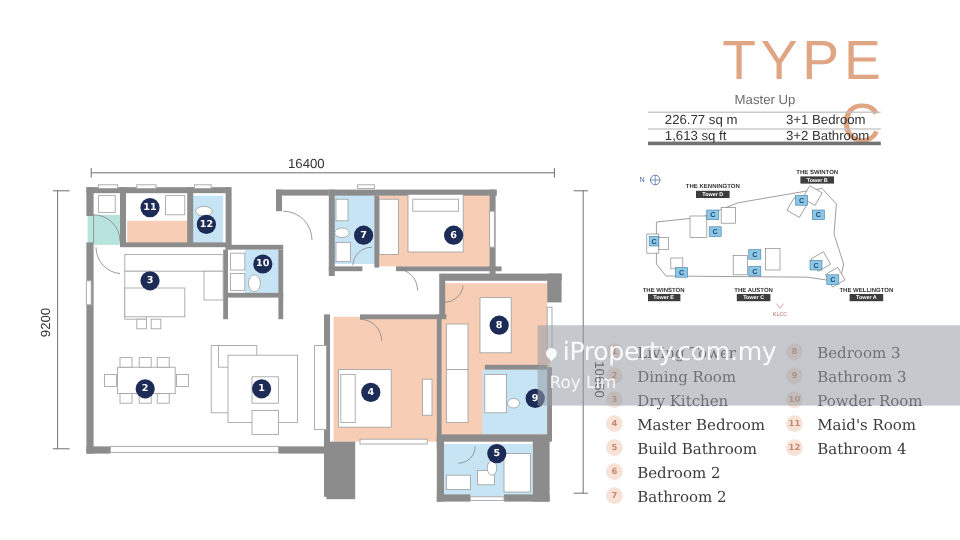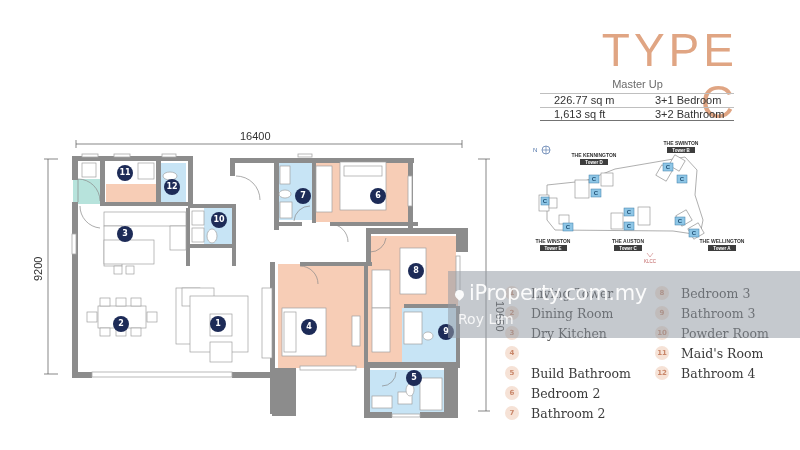--- a/index.html
+++ b/index.html
@@ -12,21 +12,21 @@
     font-family: "Liberation Sans", sans-serif; font-size: 46px; font-weight: 400;
     letter-spacing: 4px; color: #e0a583; text-align: right; line-height: 52px;
   }
   .build-up {
     position: absolute; left: 540px; top: 78px; width: 195px; text-align: center;
     font-family: "Liberation Sans", sans-serif; font-size: 11px; color: #6b6b6b;
   }
   .spec-table { position: absolute; left: 540px; top: 93px; width: 194px;
     font-family: "Liberation Sans", sans-serif; font-size: 11px; color: #333; }
   .spec-row { display: flex; border-top: 1px solid #bfbfbf; height: 14px; line-height: 13px; }
-  .spec-row:last-child { border-bottom: 1px solid #737373; align-items: center; }
+  .spec-row:last-child { border-bottom: 3px solid #737373; }
   .spec-row span { flex: 1; padding-left: 14px; }
   .spec-row span:last-child { padding-left: 22px; }
 
   
   .siteplan { position: absolute; left: 525px; top: 135px; width: 240px; height: 135px; }
   .siteplan svg { width: 100%; height: 100%; }
   .tower-name { font-family: "Liberation Sans", sans-serif; font-size: 5px; font-weight: 700; fill: #333; }
   .tower-tag { font-family: "Liberation Sans", sans-serif; font-size: 4.5px; font-weight: 700; fill: #fff; }
 
   
@@ -338,20 +338,21 @@
     <div class="legend-item">
       <span class="legend-num">2</span>
       <span class="legend-label">Dining Room</span>
     </div>
     <div class="legend-item">
       <span class="legend-num">3</span>
       <span class="legend-label">Dry Kitchen</span>
     </div>
     <div class="legend-item">
       <span class="legend-num">4</span>
+      <span class="legend-label">Master Bedroom</span>
     </div>
     <div class="legend-item">
       <span class="legend-num">5</span>
       <span class="legend-label">Build Bathroom</span>
     </div>
     <div class="legend-item">
       <span class="legend-num">6</span>
       <span class="legend-label">Bedroom 2</span>
     </div>
     <div class="legend-item">

